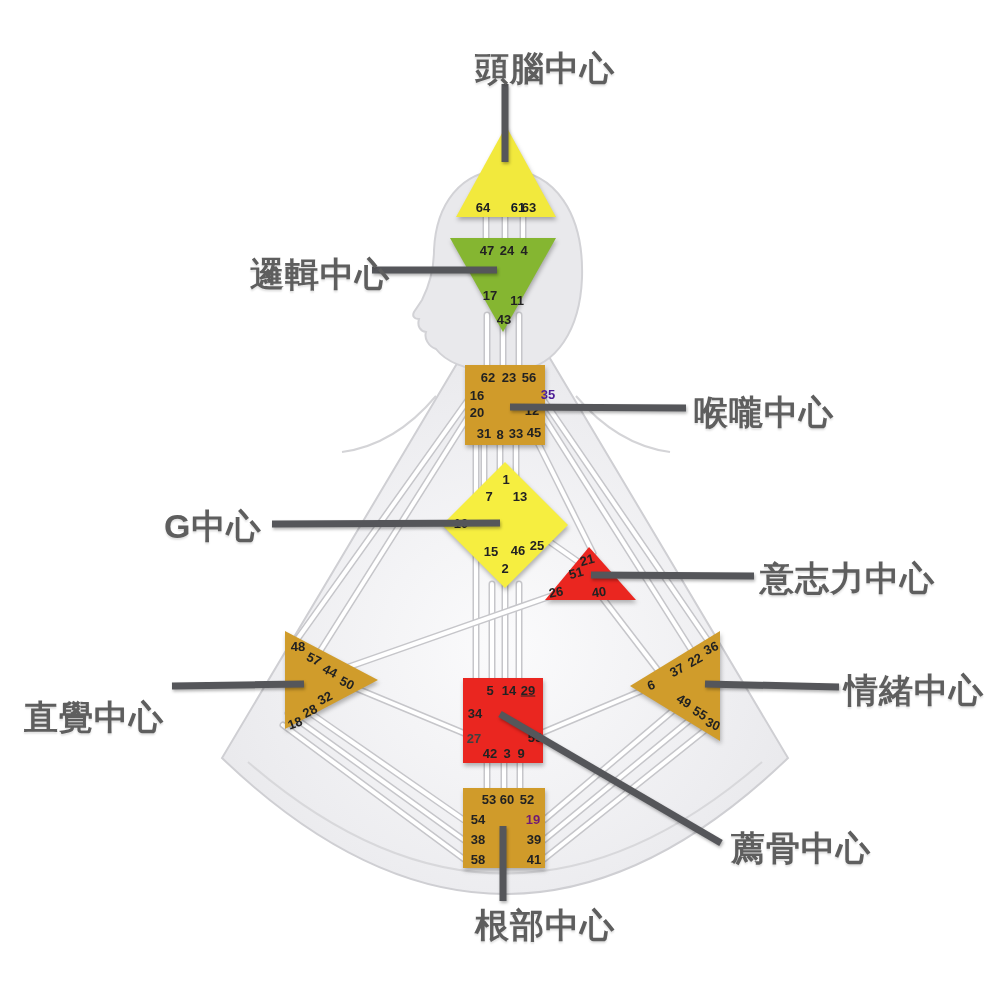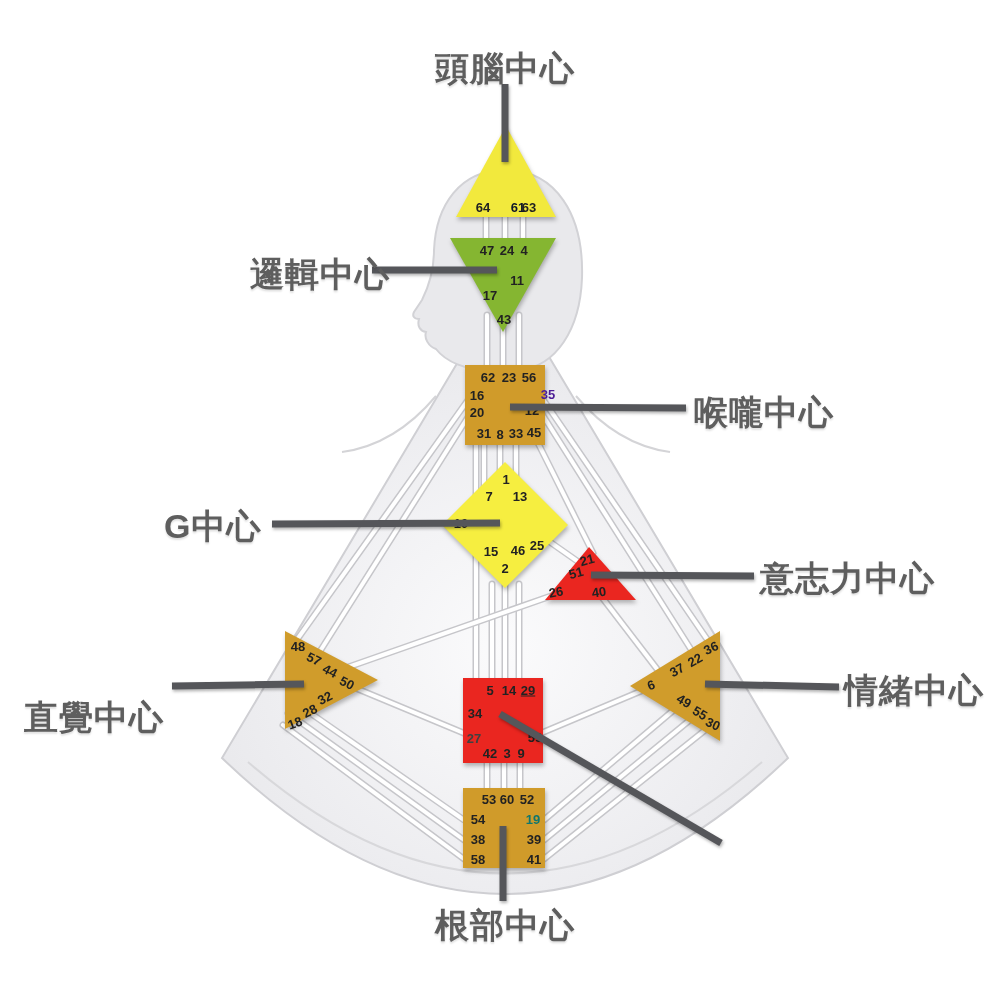--- a/index.html
+++ b/index.html
@@ -14,21 +14,21 @@
   #labels-layer{position:absolute;left:0;top:0;width:1000px;height:1000px;z-index:4;}
   .gate{
     position:absolute;font-size:13px;font-weight:bold;line-height:13px;
     white-space:nowrap;color:#222;
   }
   .center-label{
     position:absolute;font-size:34px;font-weight:bold;color:#5e5e5e;
     letter-spacing:1px;white-space:nowrap;
     text-shadow:0 2px 2px rgba(0,0,0,0.12);
   }
-  .centered{transform:translateX(-50%);}
+  .centered{transform:translateX(-50%);margin-left:40px;}
   #shapes-group{filter:drop-shadow(1px 3px 2px rgba(0,0,0,0.28));}
   #pointer-group{filter:drop-shadow(1px 2px 1.5px rgba(0,0,0,0.3));}
 </style>
 </head>
 <body>
 
 <div id="stage">
 
   <svg id="base-svg" width="1000" height="1000" viewBox="0 0 1000 1000">
     <defs>
@@ -134,21 +134,21 @@
   </svg>
 
   <div id="gates-layer">
       <div class="gate" style="left: 483px; top: 207px; color: rgb(34, 34, 34); transform: translate(-50%, -50%) rotate(0deg);">64</div>
       <div class="gate" style="left: 506px; top: 207px; color: #0f172a; transform: translate(-50%, -50%) rotate(0deg); padding-left: 24px;">61</div>
       <div class="gate" style="left: 529px; top: 207px; color: rgb(34, 34, 34); transform: translate(-50%, -50%) rotate(0deg);">63</div>
       <div class="gate" style="left: 487px; top: 250px; color: rgb(34, 34, 34); transform: translate(-50%, -50%) rotate(0deg);">47</div>
       <div class="gate" style="left: 507px; top: 250px; color: rgb(34, 34, 34); transform: translate(-50%, -50%) rotate(0deg);">24</div>
       <div class="gate" style="left: 524px; top: 250px; color: rgb(34, 34, 34); transform: translate(-50%, -50%) rotate(0deg);">4</div>
       <div class="gate" style="left: 490px; top: 295px; color: rgb(34, 34, 34); transform: translate(-50%, -50%) rotate(0deg);">17</div>
-      <div class="gate" style="left: 517px; top: 280px; color: rgb(34, 34, 34); transform: translate(-50%, -50%) rotate(0deg);">11</div>
+      <div class="gate" style="left: 517px; top: 300px; color: rgb(34, 34, 34); transform: translate(-50%, -50%) rotate(0deg);">11</div>
       <div class="gate" style="left: 504px; top: 319px; color: rgb(34, 34, 34); transform: translate(-50%, -50%) rotate(0deg);">43</div>
       <div class="gate" style="left: 488px; top: 377px; color: rgb(34, 34, 34); transform: translate(-50%, -50%) rotate(0deg);">62</div>
       <div class="gate" style="left: 509px; top: 377px; color: rgb(34, 34, 34); transform: translate(-50%, -50%) rotate(0deg);">23</div>
       <div class="gate" style="left: 529px; top: 377px; color: rgb(34, 34, 34); transform: translate(-50%, -50%) rotate(0deg); text-align: right;">56</div>
       <div class="gate" style="left: 477px; top: 395px; color: rgb(34, 34, 34); transform: translate(-50%, -50%) rotate(0deg);">16</div>
       <div class="gate" style="left: 548px; top: 394px; color: #4c1d95; transform: translate(-50%, -50%) rotate(0deg);">35</div>
       <div class="gate" style="left: 477px; top: 412px; color: rgb(34, 34, 34); transform: translate(-50%, -50%) rotate(0deg);">20</div>
       <div class="gate" style="left: 532px; top: 410px; color: rgb(34, 34, 34); transform: translate(-50%, -50%) rotate(0deg);">12</div>
       <div class="gate" style="left: 484px; top: 433px; color: rgb(34, 34, 34); transform: translate(-50%, -50%) rotate(0deg);">31</div>
       <div class="gate" style="left: 500px; top: 434px; color: rgb(34, 34, 34); transform: translate(-50%, -50%) rotate(0deg);">8</div>
@@ -186,21 +186,21 @@
       <div class="gate" style="left: 475px; top: 713px; color: rgb(34, 34, 34); transform: translate(-50%, -50%) rotate(0deg);">34</div>
       <div class="gate" style="left: 474px; top: 738px; color: #404040; transform: translate(-50%, -50%) rotate(0deg);">27</div>
       <div class="gate" style="left: 535px; top: 737px; color: rgb(34, 34, 34); transform: translate(-50%, -50%) rotate(0deg);">59</div>
       <div class="gate" style="left: 490px; top: 753px; color: rgb(34, 34, 34); transform: translate(-50%, -50%) rotate(0deg);">42</div>
       <div class="gate" style="left: 507px; top: 753px; color: rgb(34, 34, 34); transform: translate(-50%, -50%) rotate(0deg);">3</div>
       <div class="gate" style="left: 521px; top: 753px; color: rgb(34, 34, 34); transform: translate(-50%, -50%) rotate(0deg);">9</div>
       <div class="gate" style="left: 489px; top: 799px; color: rgb(34, 34, 34); transform: translate(-50%, -50%) rotate(0deg);">53</div>
       <div class="gate" style="left: 507px; top: 799px; color: rgb(34, 34, 34); transform: translate(-50%, -50%) rotate(0deg);">60</div>
       <div class="gate" style="left: 527px; top: 799px; color: rgb(34, 34, 34); transform: translate(-50%, -50%) rotate(0deg);">52</div>
       <div class="gate" style="left: 478px; top: 819px; color: rgb(34, 34, 34); transform: translate(-50%, -50%) rotate(0deg);">54</div>
-      <div class="gate" style="left: 533px; top: 819px; color: #0f766e; transform: translate(-50%, -50%) rotate(0deg);">19</div>
+      <div class="gate" style="left: 533px; top: 819px; color: #701a75; transform: translate(-50%, -50%) rotate(0deg);">19</div>
       <div class="gate" style="left: 478px; top: 839px; color: rgb(34, 34, 34); transform: translate(-50%, -50%) rotate(0deg);">38</div>
       <div class="gate" style="left: 534px; top: 839px; color: rgb(34, 34, 34); transform: translate(-50%, -50%) rotate(0deg);">39</div>
       <div class="gate" style="left: 478px; top: 859px; color: rgb(34, 34, 34); transform: translate(-50%, -50%) rotate(0deg);">58</div>
       <div class="gate" style="left: 534px; top: 859px; color: rgb(34, 34, 34); transform: translate(-50%, -50%) rotate(0deg);">41</div>
     </div>
 
   <svg id="overlay-svg" width="1000" height="1000" viewBox="0 0 1000 1000">
     <g id="pointer-group">
         <line x1="505" y1="84" x2="505" y2="162" stroke="#55565a" stroke-width="7" stroke-linecap="butt"></line>
         <line x1="372" y1="270" x2="497" y2="270" stroke="#55565a" stroke-width="7" stroke-linecap="butt"></line>
@@ -215,16 +215,17 @@
   </svg>
 
   <div id="labels-layer">
     <div class="center-label centered" style="left: 505px; top: 46px; color: rgb(94, 94, 94);">頭腦中心</div>
     <div class="center-label" style="left: 250px; top: 252px; color: rgb(94, 94, 94);">邏輯中心</div>
     <div class="center-label" style="left: 694px; top: 390px; color: rgb(94, 94, 94);">喉嚨中心</div>
     <div class="center-label" style="left: 164px; top: 504px; color: rgb(94, 94, 94);">G中心</div>
     <div class="center-label" style="left: 760px; top: 556px; color: rgb(94, 94, 94);">意志力中心</div>
     <div class="center-label" style="left: 24px; top: 666px; color: rgb(94, 94, 94); margin-top: 29px;">直覺中心</div>
     <div class="center-label" style="left: 844px; top: 668px; color: rgb(94, 94, 94);">情緒中心</div>
+    <div class="center-label" style="left: 731px; top: 826px; color: rgb(94, 94, 94);">薦骨中心</div>
     <div class="center-label centered" style="left: 505px; top: 903px; color: rgb(94, 94, 94);">根部中心</div>
   </div>
 
 </div>
 
 </body></html>

